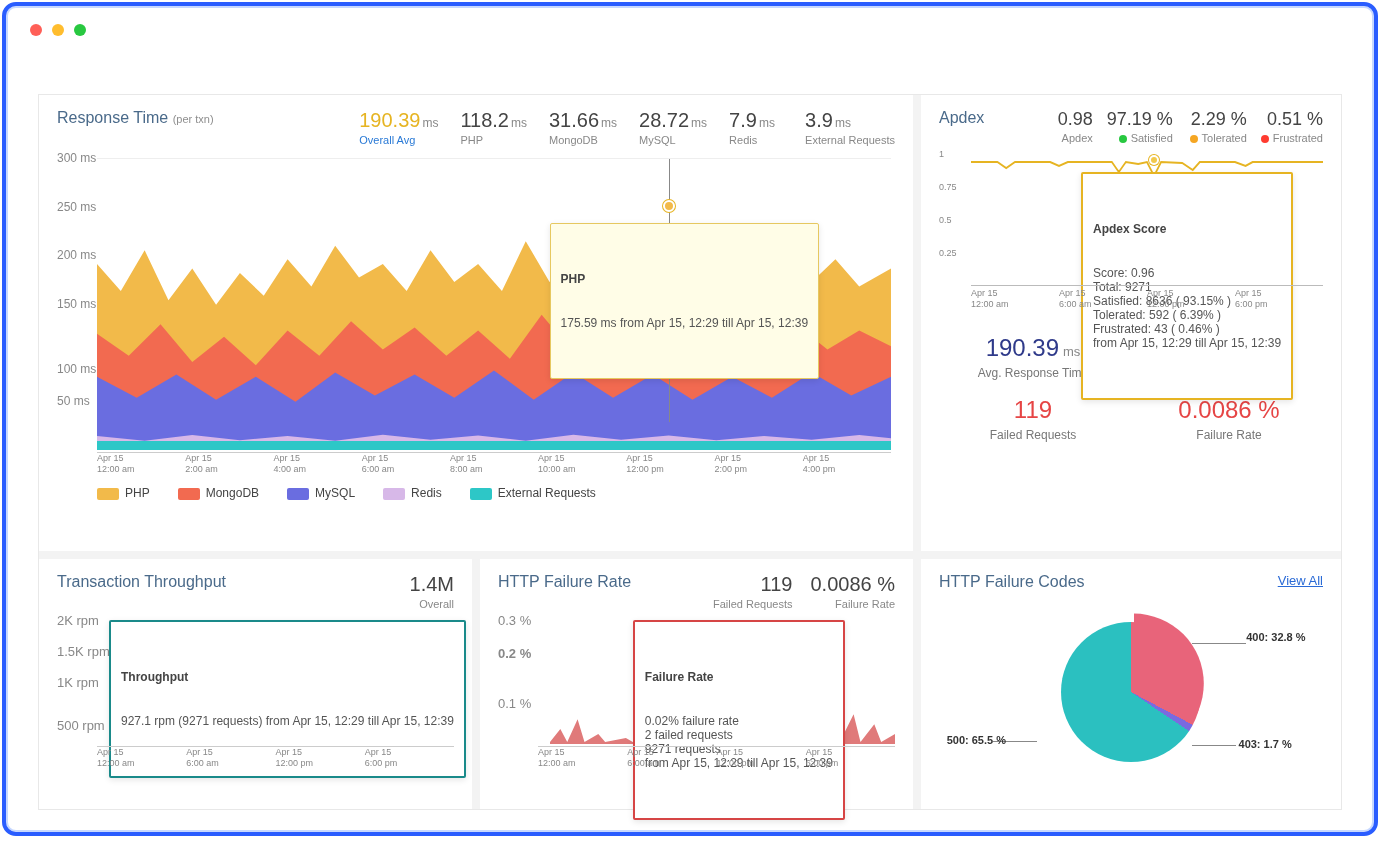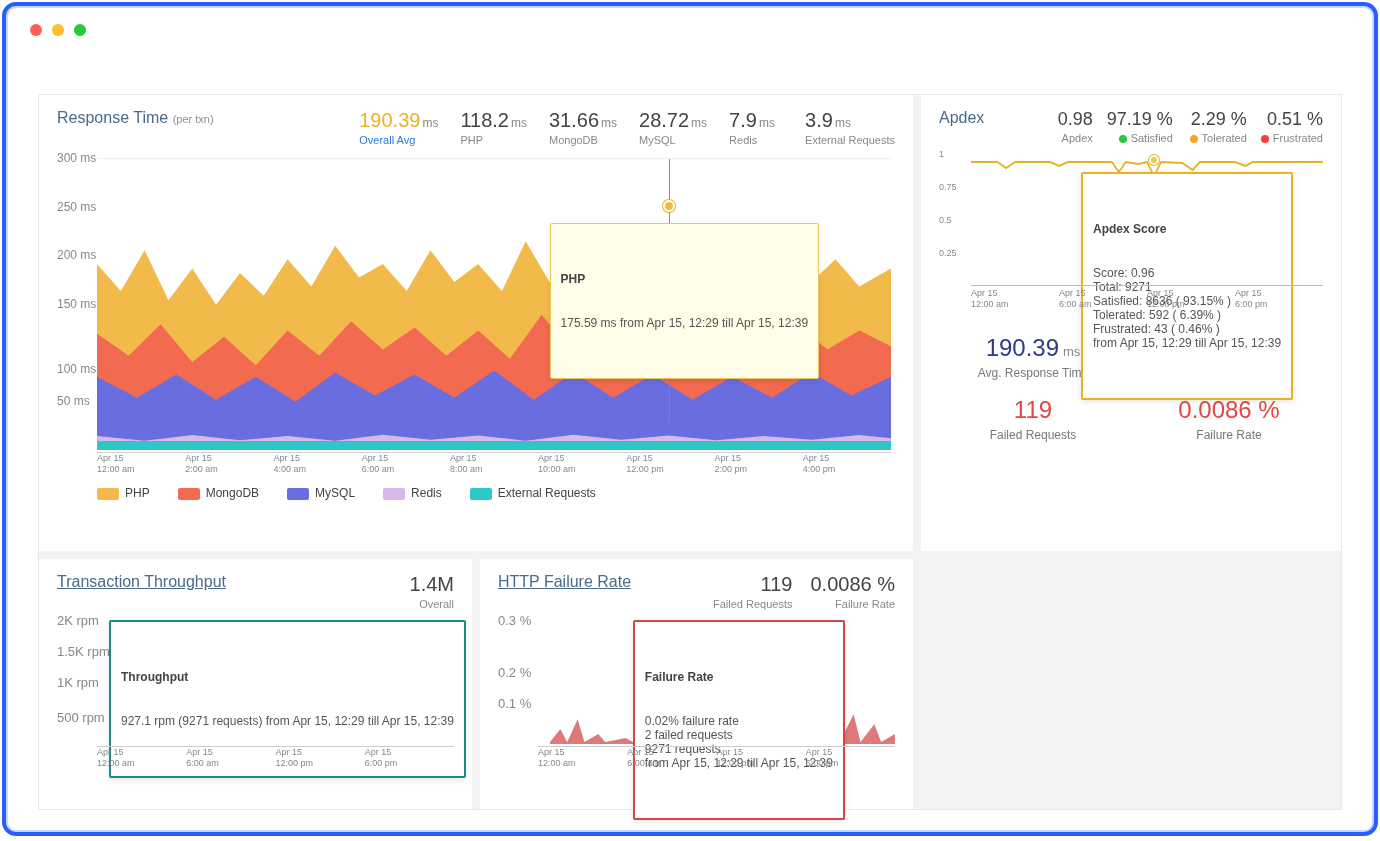--- a/index.html
+++ b/index.html
@@ -70,21 +70,21 @@
   .tooltip.apx{left:110px;top:18px;min-width:190px;background:#fff;border:2px solid #e6b422;}
   .stats4{display:grid;grid-template-columns:1fr 1fr;grid-template-rows:1fr 1fr;gap:16px 8px;margin-top:20px;text-align:center;}
   .stats4 .stat .v{font-size:24px;}
   .stats4 .stat .v.u{color:#2f3a8a;}
   .stats4 .stat .v.c{color:#2bc0c0;}
   .stats4 .stat .v.r{color:#e64545;}
   .stats4 .stat .v .unit{font-size:13px;color:#888;margin-left:4px;}
   .stats4 .stat .l{font-size:12px;color:#777;margin-top:4px;}
   
   .mini-hdr{display:flex;align-items:flex-start;}
-  .mini-hdr .title{flex:1;text-decoration:underline;}
+  .mini-hdr .title{flex:1;}
   .mini-hdr .metric{text-align:right;}
   .mini-chart{position:relative;height:150px;margin-top:10px;margin-left:40px;}
   .mini-chart .ylab{position:absolute;left:-40px;font-size:13px;color:#888;transform:translateY(-50%);}
   .mini-chart .plot{position:absolute;left:0;right:0;top:0;bottom:26px;margin-left:12px;}
   .mini-chart .xax{position:absolute;left:0;right:0;bottom:0;height:24px;display:flex;border-top:1px solid #ccc;}
   .mini-chart .xax .tick{flex:1;font-size:9px;color:#888;text-align:left;line-height:1.2;}
   .thr-area{position:absolute;left:0;right:0;bottom:0;height:68%;background:#3aa9a9;}
   .thr-area{clip-path:polygon(0 10%,4% 18%,8% 8%,12% 20%,16% 10%,20% 50%,24% 68%,28% 78%,32% 70%,36% 48%,40% 28%,44% 12%,48% 18%,52% 10%,56% 22%,60% 12%,64% 10%,68% 40%,72% 12%,76% 20%,80% 10%,84% 18%,88% 12%,92% 20%,96% 10%,100% 18%,100% 100%,0 100%);}
   .mini-chart .vline{position:absolute;top:0;bottom:26px;left:48%;border-left:1px solid #555;}
   .mini-chart .mk{position:absolute;left:48%;top:40%;width:10px;height:10px;border-radius:50%;background:#fff;border:2px solid #1a8a8a;transform:translate(-50%,-50%);}
@@ -283,21 +283,21 @@
           <div class="metric">
             <div class="big">1.4M</div>
             <div class="lab">Overall</div>
           </div>
         </div>
         <div class="mini-chart">
           <div id="thr-yticks">
               <span class="ylab" style="top: 0px;">2K rpm</span>
               <span class="ylab" style="top: 31px;">1.5K rpm</span>
               <span class="ylab" style="top: 62px;">1K rpm</span>
-              <span class="ylab" style="top: 97px;">500 rpm</span>
+              <span class="ylab" style="top: 105px;">500 rpm</span>
             </div>
           <div class="plot">
             <div class="thr-area"></div>
             <div class="vline"></div>
             <div class="mk"></div>
             <div class="tooltip thr">
               <div class="tt-title">Throughput</div>
               <div>927.1 rpm (9271 requests) from Apr 15, 12:29 till Apr 15, 12:39</div>
             </div>
           </div>
@@ -320,21 +320,21 @@
               </div>
               <div class="metric" style="text-align: right;">
                 <div class="big">0.0086 %</div>
                 <div class="lab">Failure Rate</div>
               </div>
             </div>
         </div>
         <div class="mini-chart fail">
           <div id="fail-yticks">
               <span class="ylab" style="top: 0px;">0.3 %</span>
-              <span class="ylab" style="top: 52px;">0.2 %</span>
+              <span class="ylab" style="top: 33px; font-weight: bold;">0.2 %</span>
               <span class="ylab" style="top: 82.6667px;">0.1 %</span>
             </div>
           <div class="plot">
             <div class="fail-area"></div>
             <div class="vline"></div>
             <div class="mk"></div>
             <div class="tooltip fail">
               <div class="tt-title">Failure Rate</div>
               <div id="fail-tt-lines">0.02% failure rate<br>2 failed requests<br>9271 requests<br>from Apr 15, 12:29 till Apr 15, 12:39</div>
             </div>
@@ -342,15 +342,29 @@
           <div class="xax" id="fail-xax">
               <div class="tick">Apr 15<br>12:00 am</div>
               <div class="tick">Apr 15<br>6:00 am</div>
               <div class="tick">Apr 15<br>12:00 pm</div>
               <div class="tick">Apr 15<br>6:00 pm</div>
             </div>
         </div>
       </div>
     </div>
 
+    <div class="panel codes">
+      <span class="title">HTTP Failure Codes</span>
+      <a class="viewall">View All</a>
+      <div class="pie-wrap">
+        <div class="pie"></div>
+        <div class="pie-slice-pull"></div>
+        <div class="pie-line" style="left:66%;top:24%;width:54px;"></div>
+        <div class="pie-lab" style="left:80%;top:18%;">400: 32.8 %</div>
+        <div class="pie-line" style="left:66%;top:78%;width:44px;"></div>
+        <div class="pie-lab" style="left:78%;top:74%;">403: 1.7 %</div>
+        <div class="pie-line" style="left:14%;top:76%;width:44px;"></div>
+        <div class="pie-lab" style="left:2%;top:72%;">500: 65.5 %</div>
+      </div>
+    </div>
 
   </div>
 </div>
 
 </body></html>

